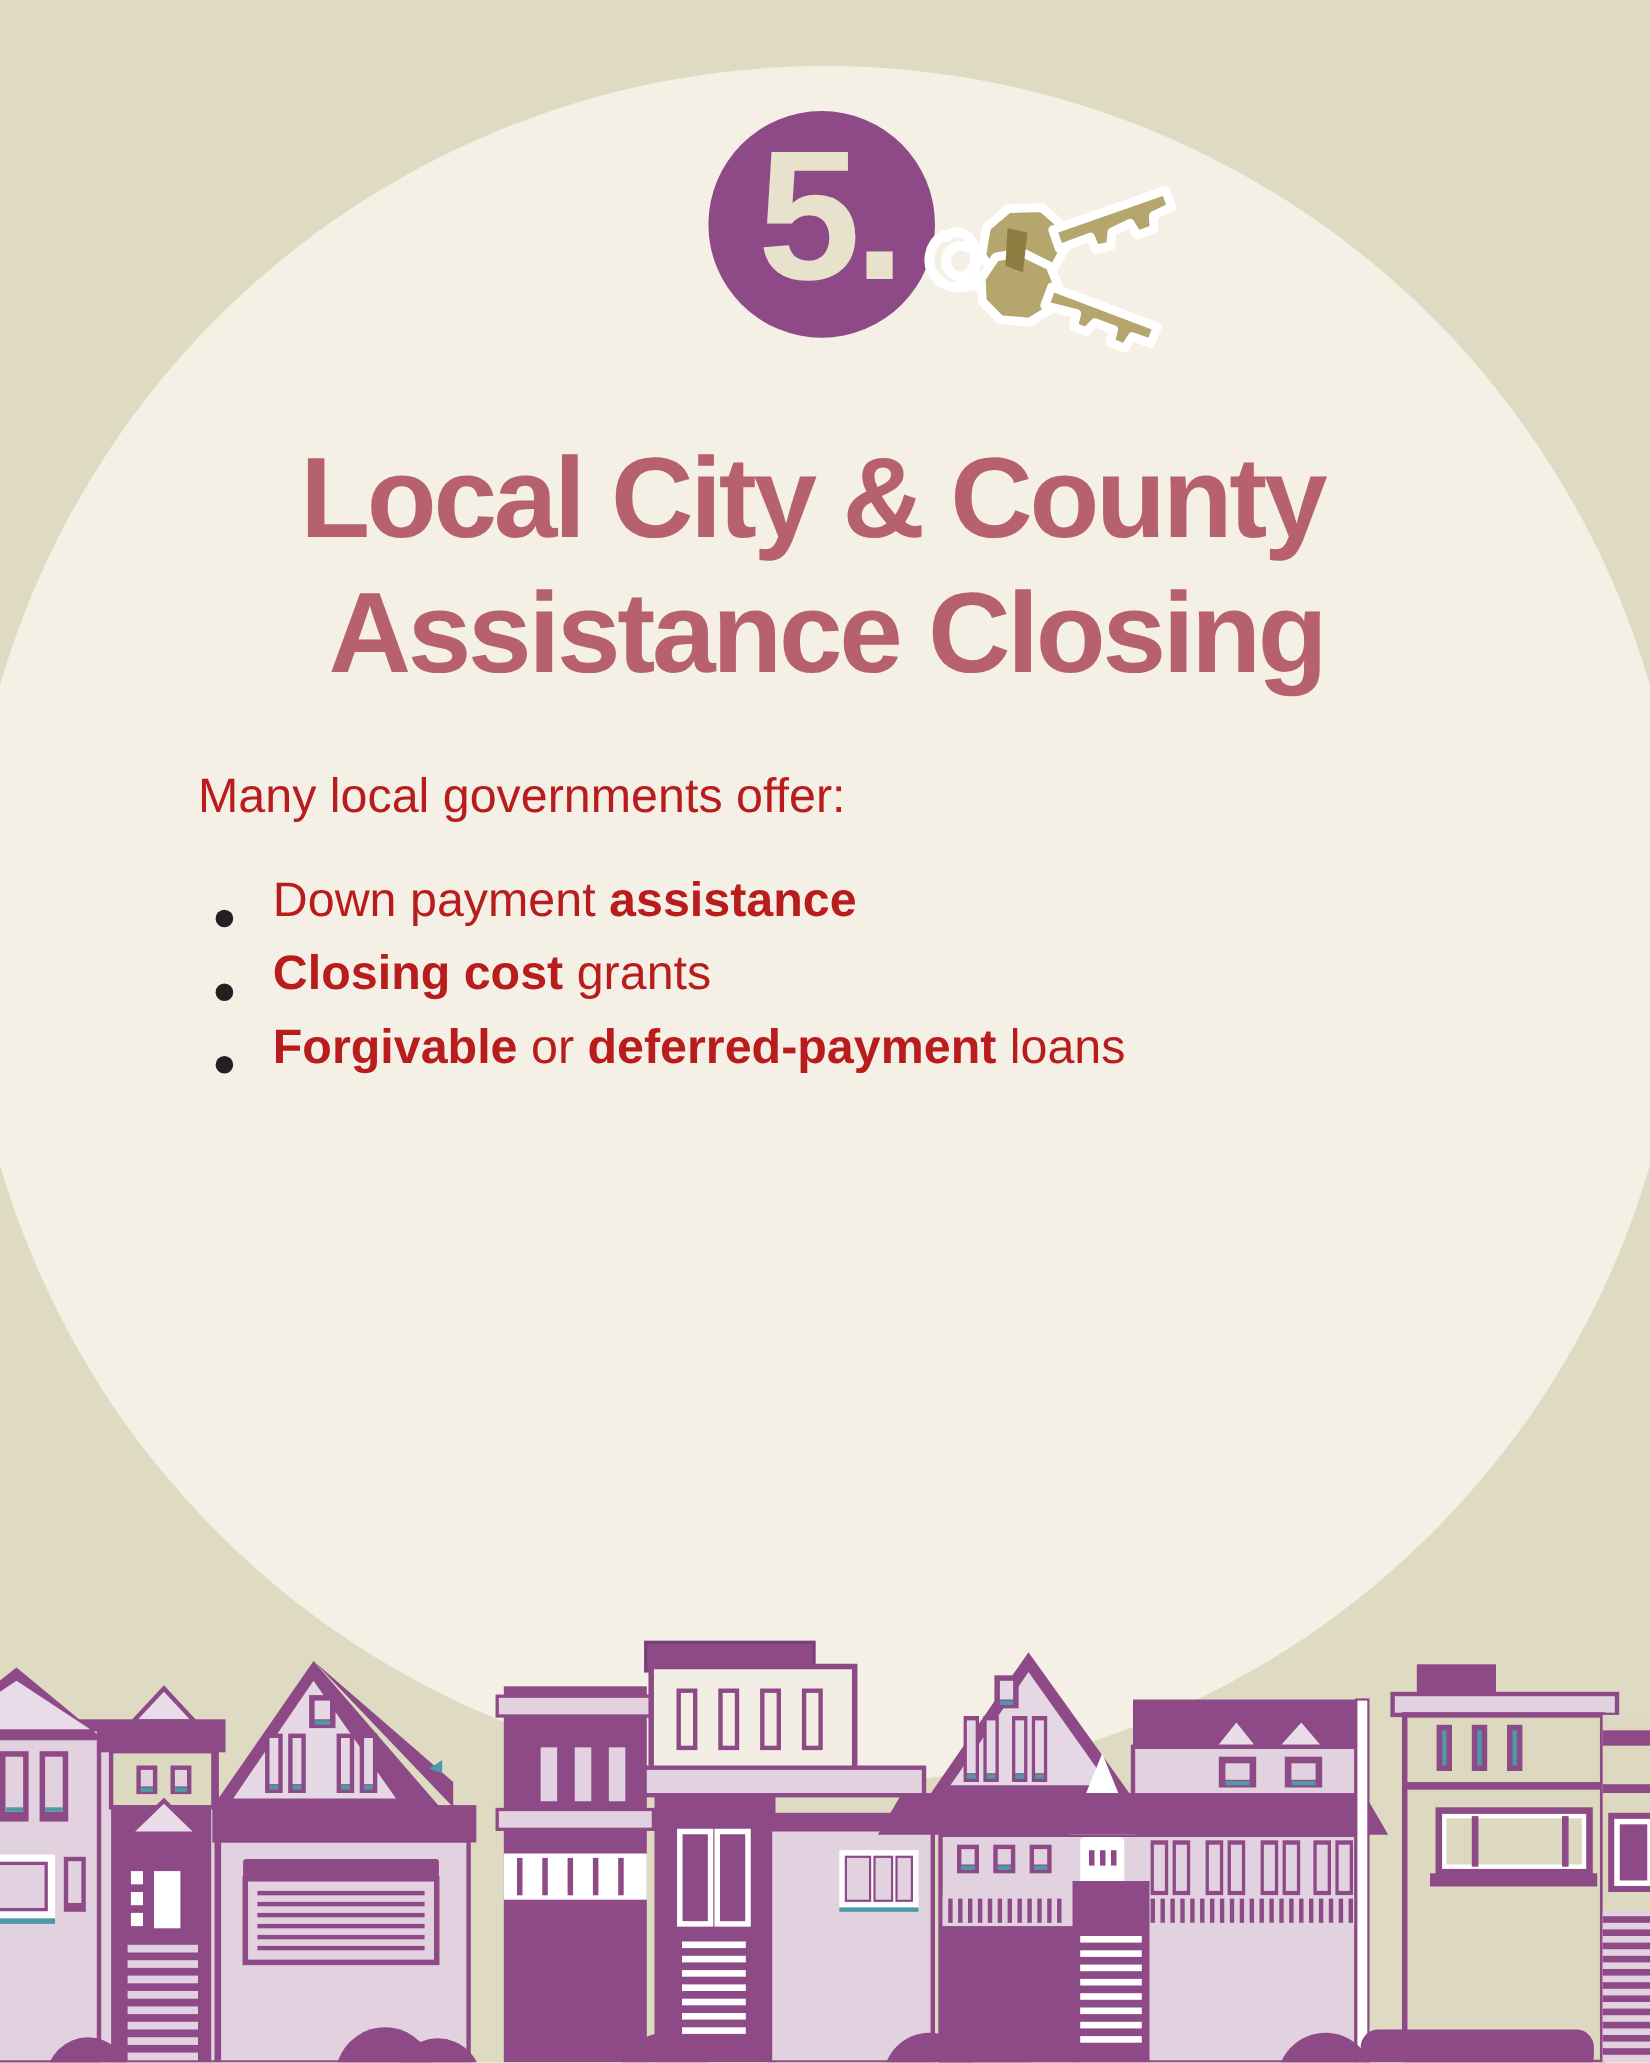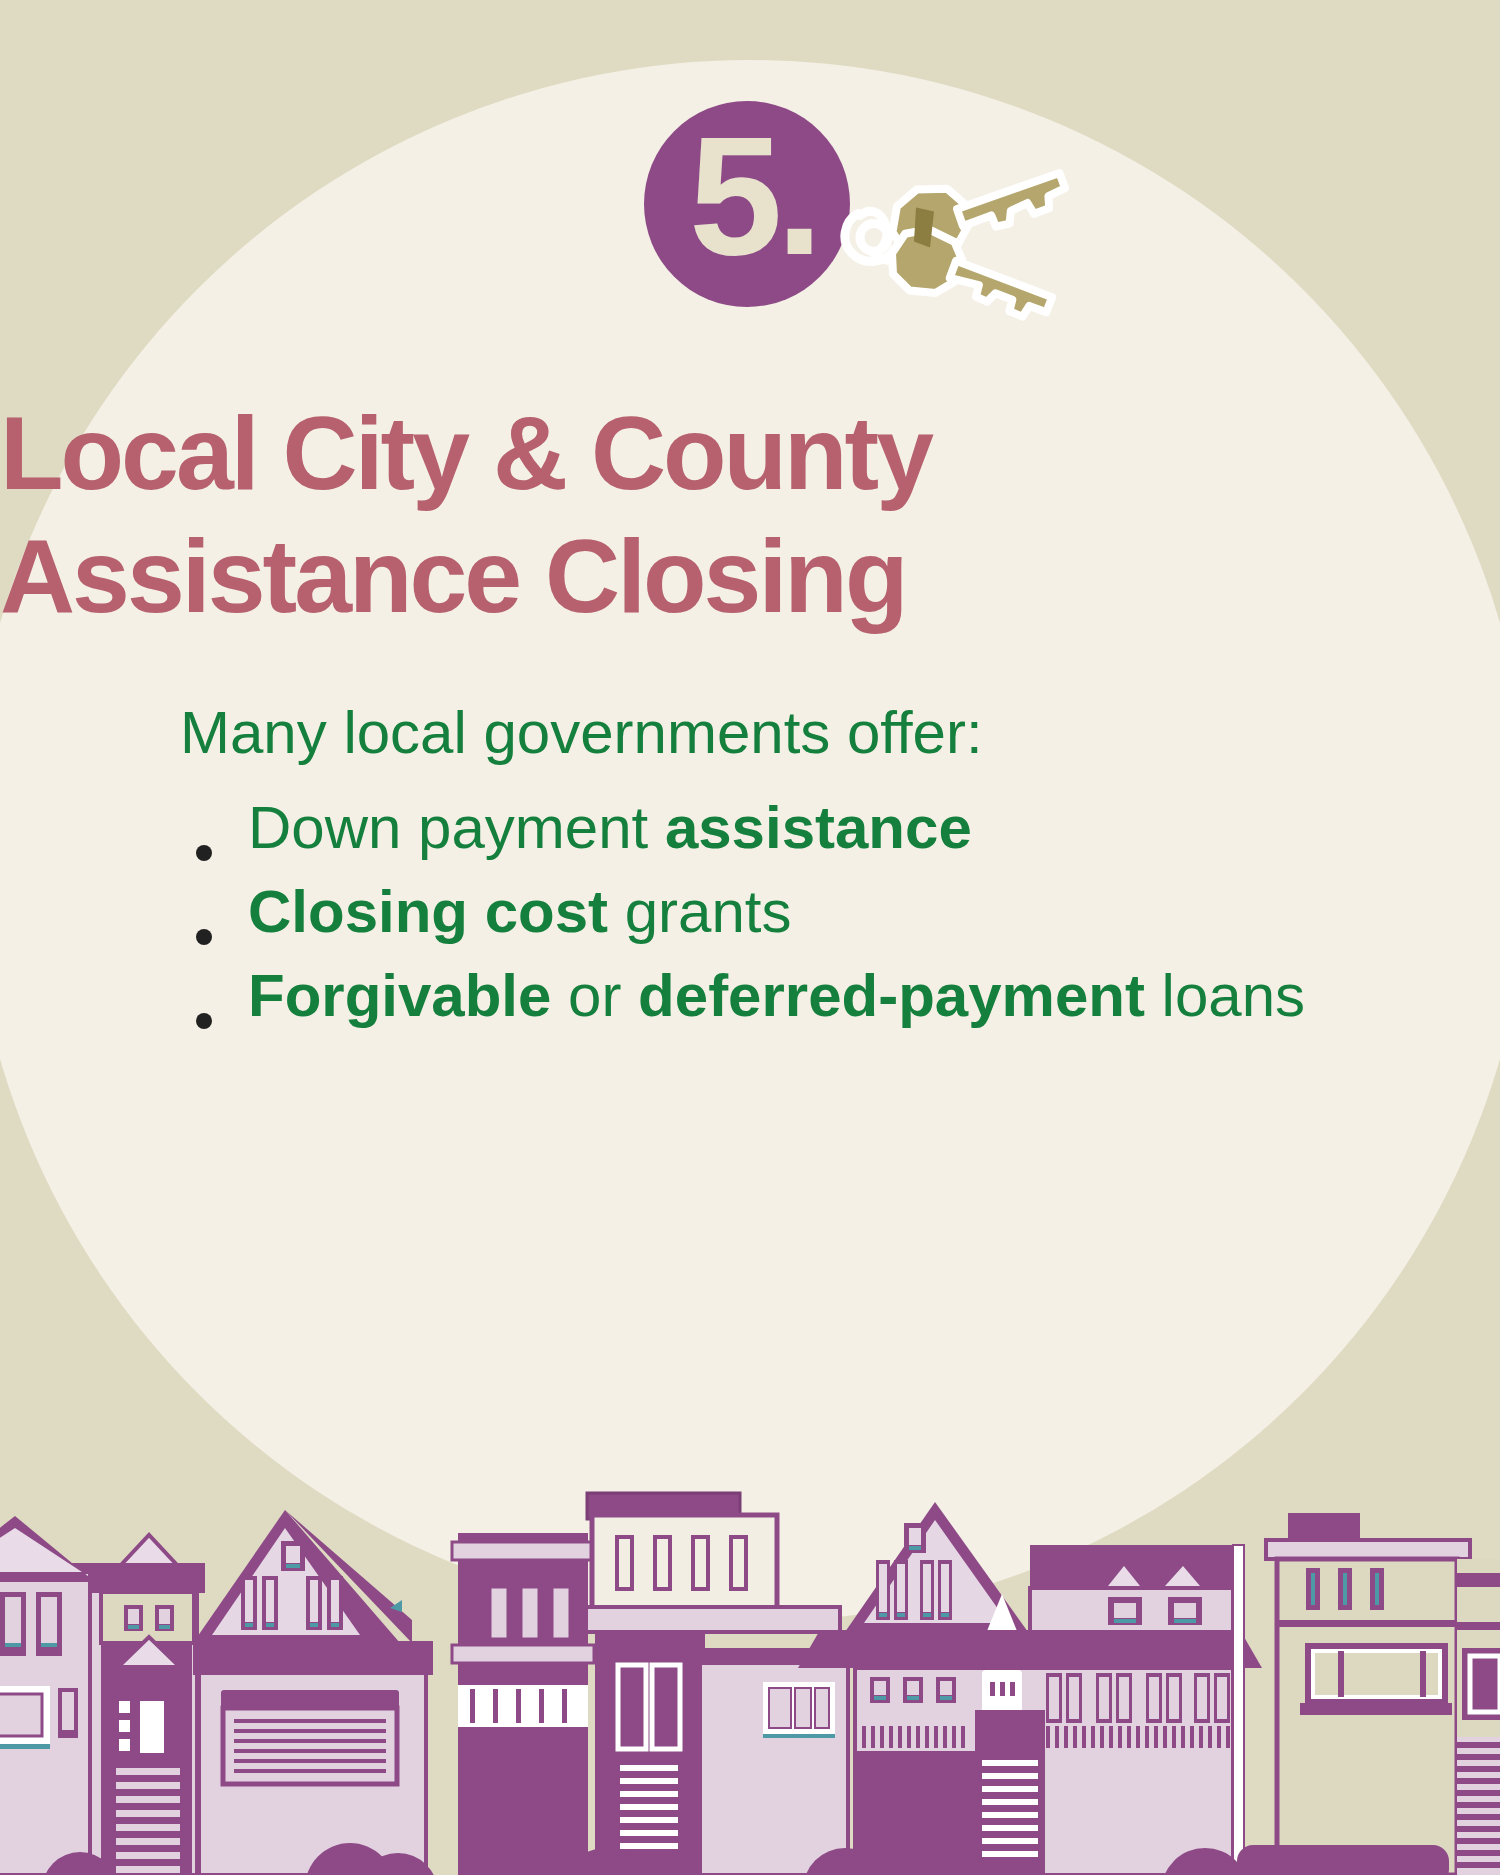--- a/index.html
+++ b/index.html
@@ -31,29 +31,29 @@
     font-weight:800;
     letter-spacing:-6px;
     line-height:1;
     transform:translate(6px,-8px);
   }
   #keys{position:absolute;left:830px;top:138px;width:260px;height:190px;}
   
   #title{
     position:absolute;
     left:0;top:392px;width:1204px;
-    text-align:left;
+    text-align:right;
     color:#b6616d;
     font-weight:800;
     font-size:104px;
     letter-spacing:-3px;
     line-height:1.18;
   }
   
-  .copy{color:#15803d;font-size:60px;line-height:1.1;}
+  .copy{color:#b91c1c;font-size:44px;line-height:1.1;}
   #intro{position:absolute;left:180px;top:700px;}
   #bullets{position:absolute;left:180px;top:795px;list-style:none;margin:0;padding:0;}
   #bullets li{display:flex;align-items:flex-end;margin-bottom:18px;}
   .dot{
     width:16px;height:16px;border-radius:50%;
     background:#212121;margin:0 36px 0 16px;flex:0 0 auto;
   }
   .b{font-weight:700;}
   #note{position:absolute;left:238px;top:1080px;line-height:1.38;}
   #note span{display:block;}

